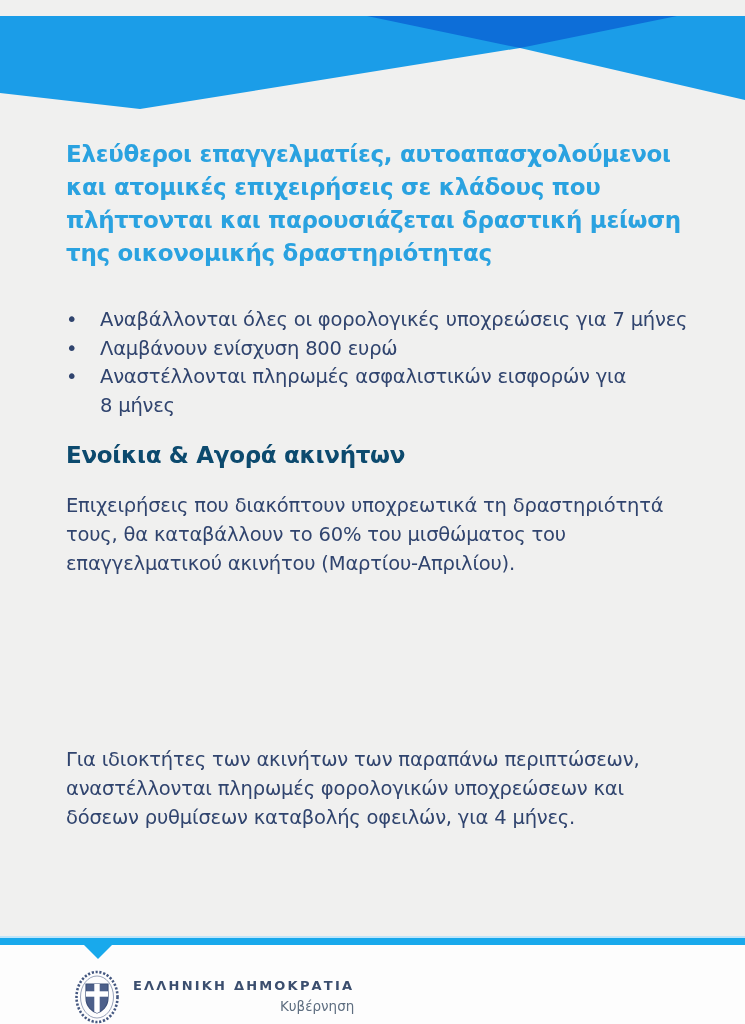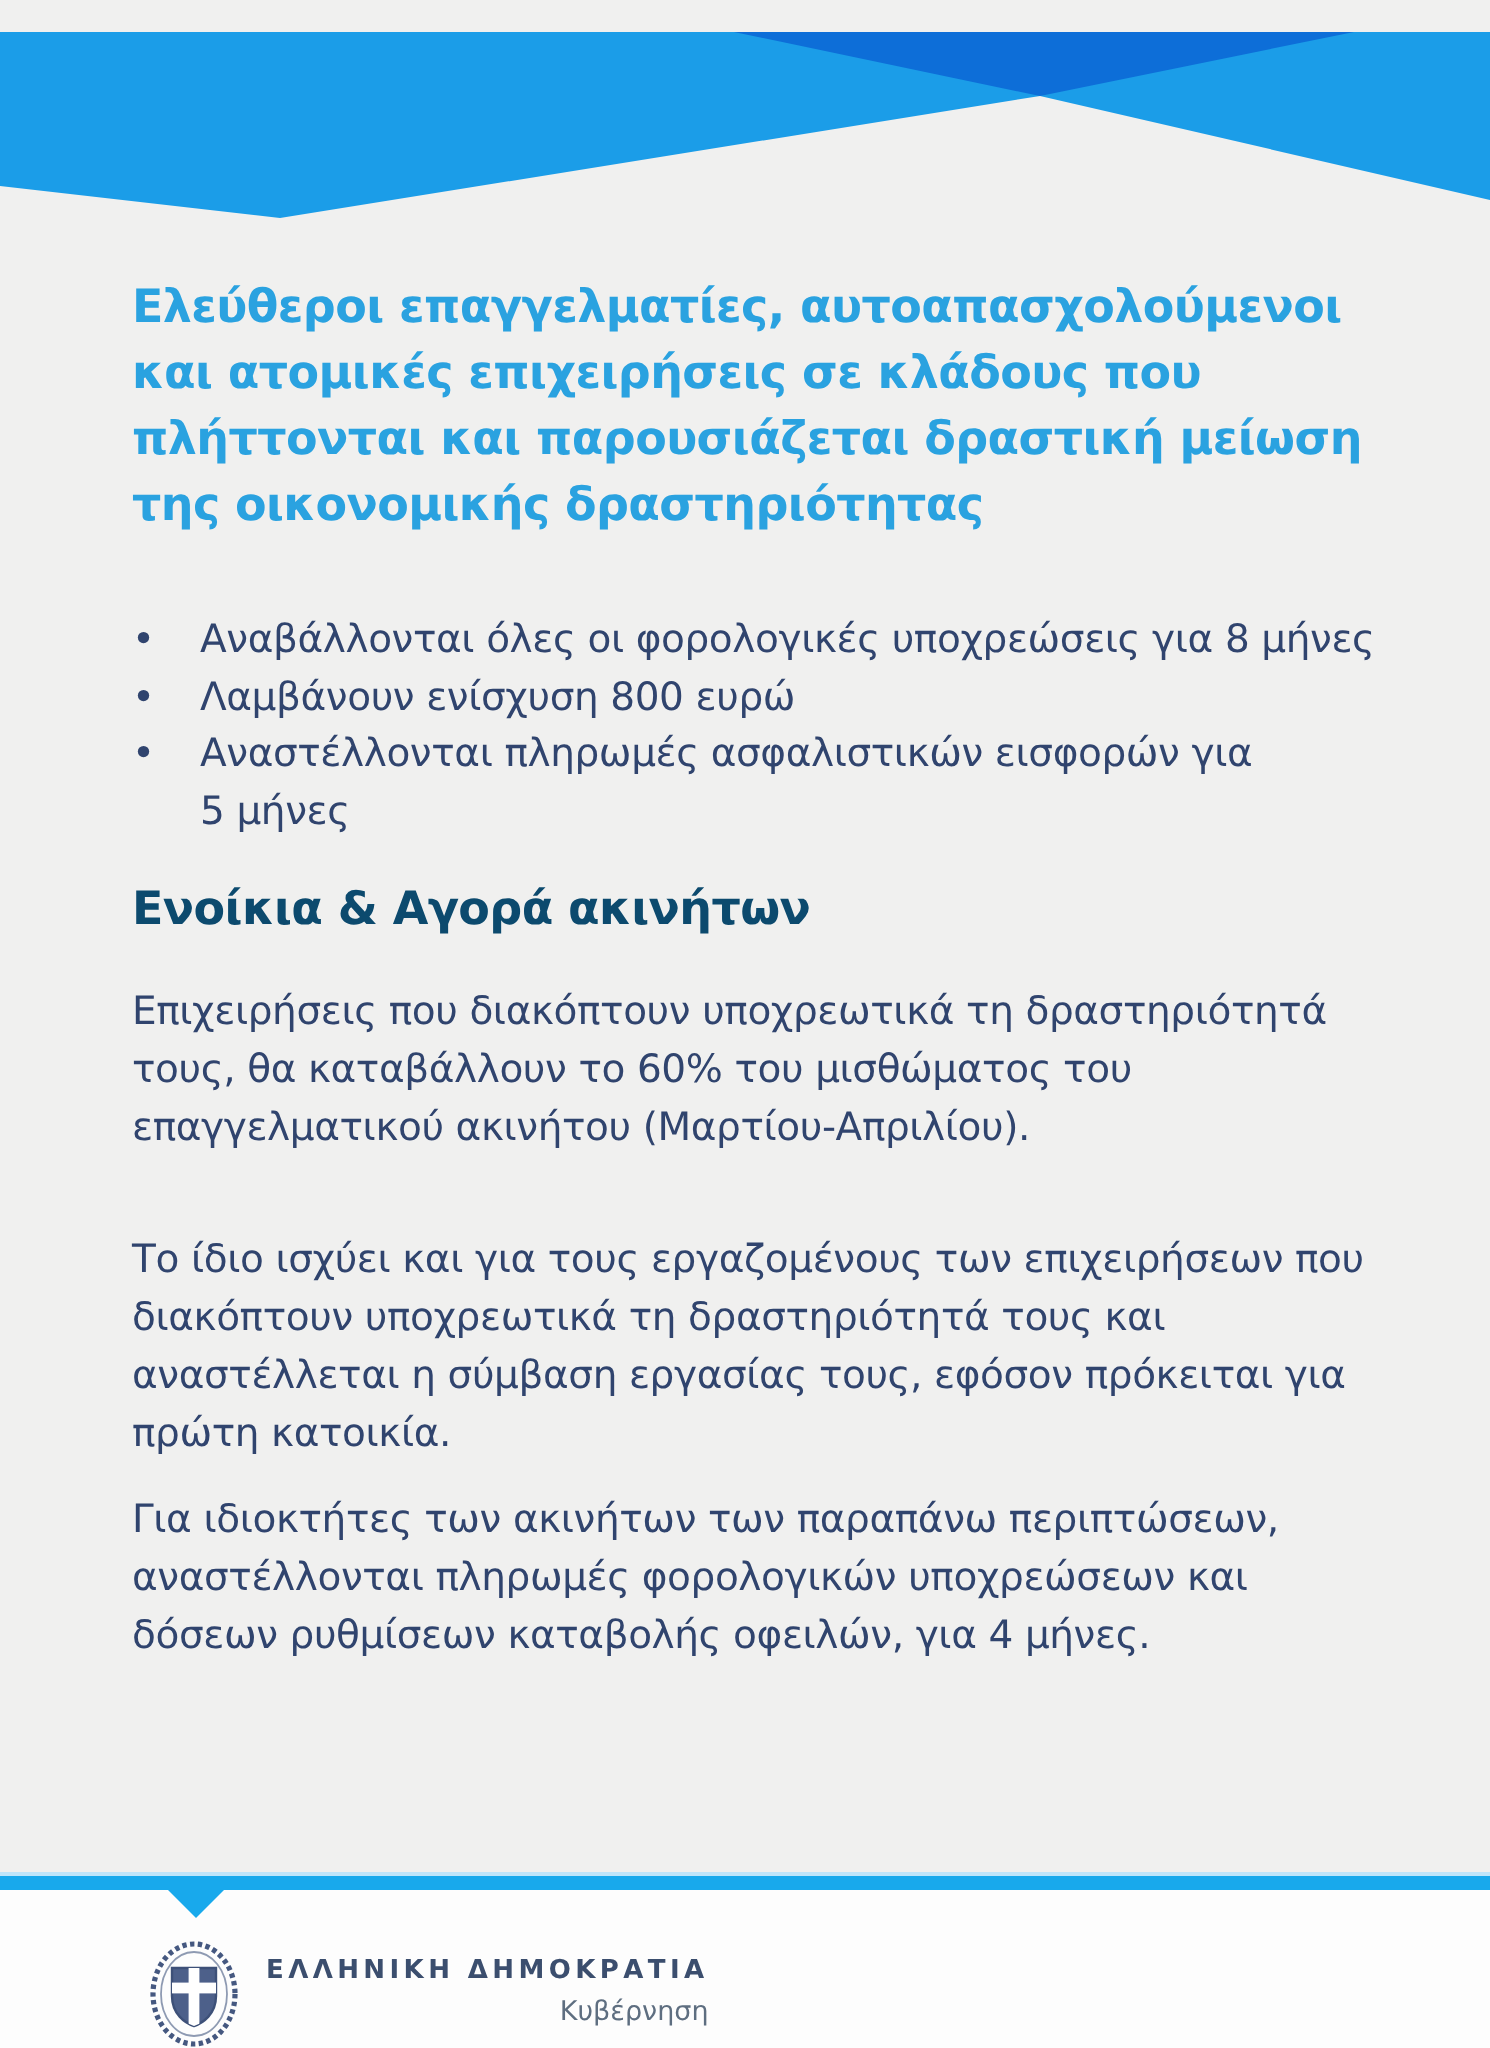--- a/index.html
+++ b/index.html
@@ -88,42 +88,38 @@
   </svg>
 
   <div class="main-title">Ελεύθεροι επαγγελματίες, αυτοαπασχολούμενοι
 και ατομικές επιχειρήσεις σε κλάδους που
 πλήττονται και παρουσιάζεται δραστική μείωση
 της οικονομικής δραστηριότητας</div>
 
   <div class="bullet-list">
     <div class="bullet-item">
       <span class="bullet-marker">•</span>
-      <span class="bullet-text">Αναβάλλονται όλες οι φορολογικές υποχρεώσεις για 8 μήνες</span>
+      <span class="bullet-text">Αναβάλλονται όλες οι φορολογικές υποχρεώσεις για 7 μήνες</span>
     </div>
     <div class="bullet-item">
       <span class="bullet-marker">•</span>
       <span class="bullet-text">Λαμβάνουν ενίσχυση 800 ευρώ</span>
     </div>
     <div class="bullet-item">
       <span class="bullet-marker">•</span>
       <span class="bullet-text">Αναστέλλονται πληρωμές ασφαλιστικών εισφορών για
-5 μήνες</span>
+8 μήνες</span>
     </div>
   </div>
 
   <div class="sub-title">Ενοίκια &amp; Αγορά ακινήτων</div>
 
   <div class="para para-1">Επιχειρήσεις που διακόπτουν υποχρεωτικά τη δραστηριότητά
 τους, θα καταβάλλουν το 60% του μισθώματος του
 επαγγελματικού ακινήτου (Μαρτίου-Απριλίου).</div>
-  <div class="para para-2">Το ίδιο ισχύει και για τους εργαζομένους των επιχειρήσεων που
-διακόπτουν υποχρεωτικά τη δραστηριότητά τους και
-αναστέλλεται η σύμβαση εργασίας τους, εφόσον πρόκειται για
-πρώτη κατοικία.</div>
   <div class="para para-3">Για ιδιοκτήτες των ακινήτων των παραπάνω περιπτώσεων,
 αναστέλλονται πληρωμές φορολογικών υποχρεώσεων και
 δόσεων ρυθμίσεων καταβολής οφειλών, για 4 μήνες.</div>
 
   <div class="footer-area"></div>
   <div class="footer-accent-line"></div>
   <div class="footer-bar"></div>
   <div class="footer-notch"></div>
 
   <svg class="emblem" width="48" height="56" viewBox="0 0 48 56" aria-hidden="true">

